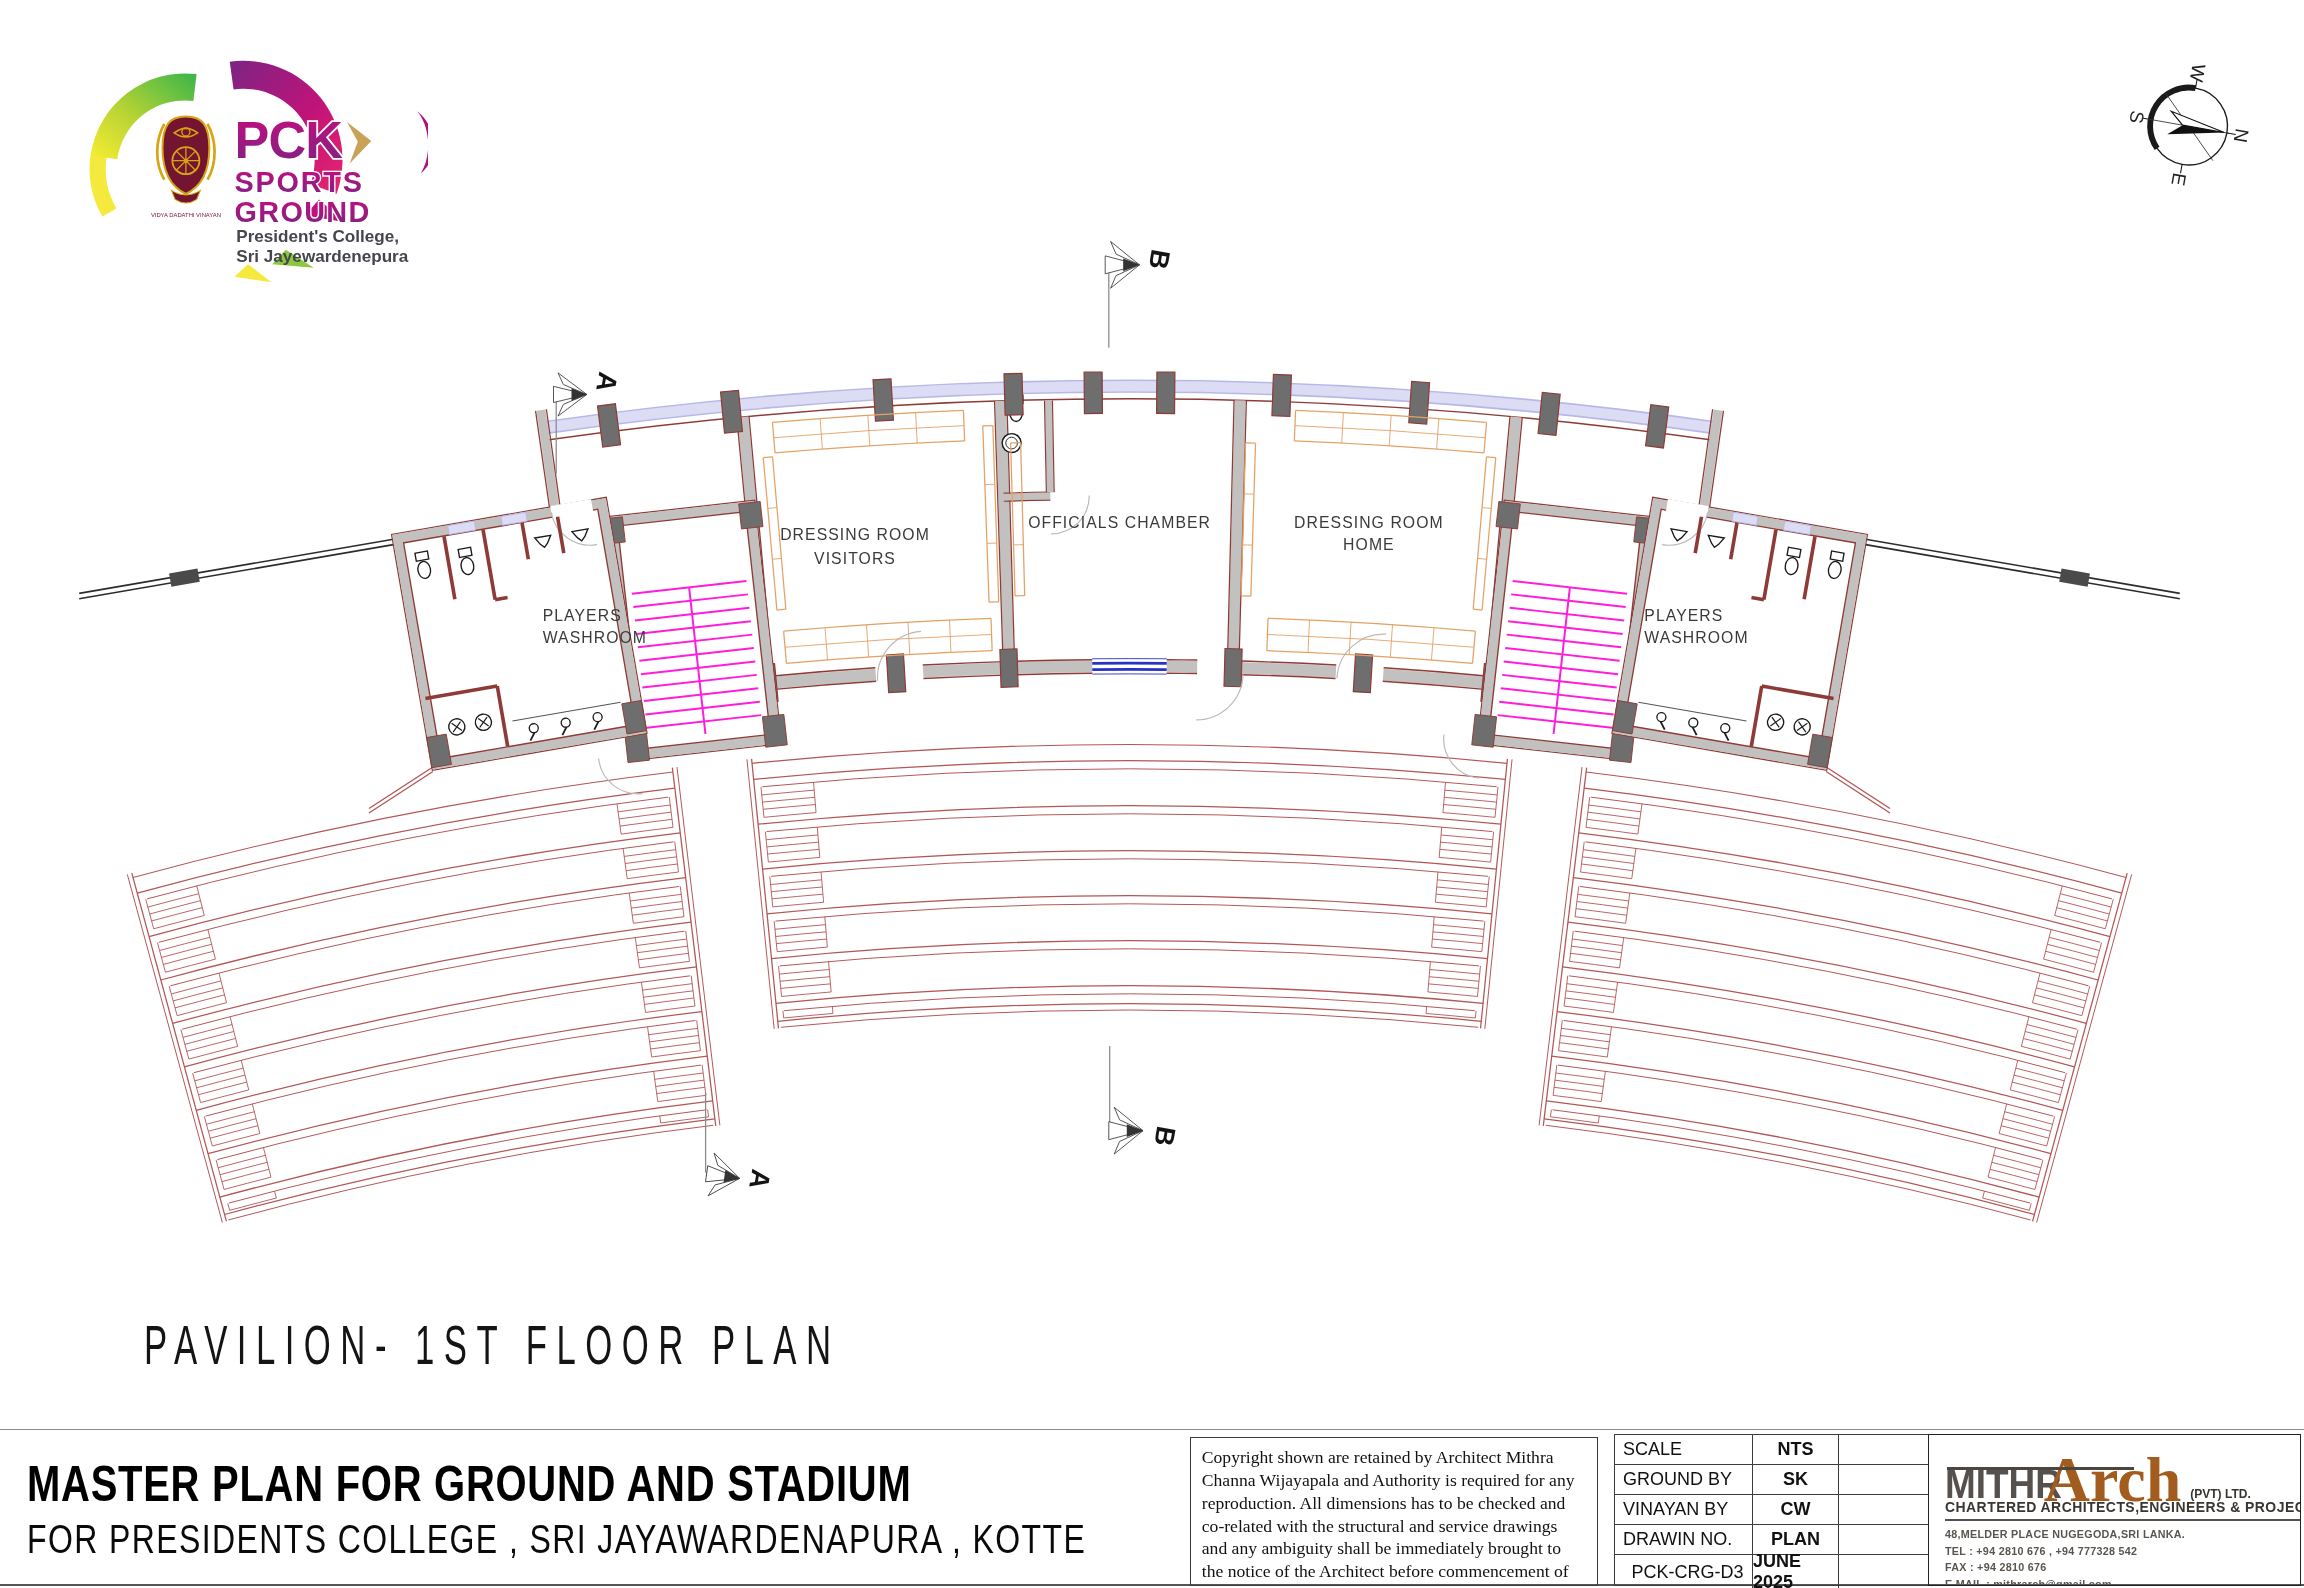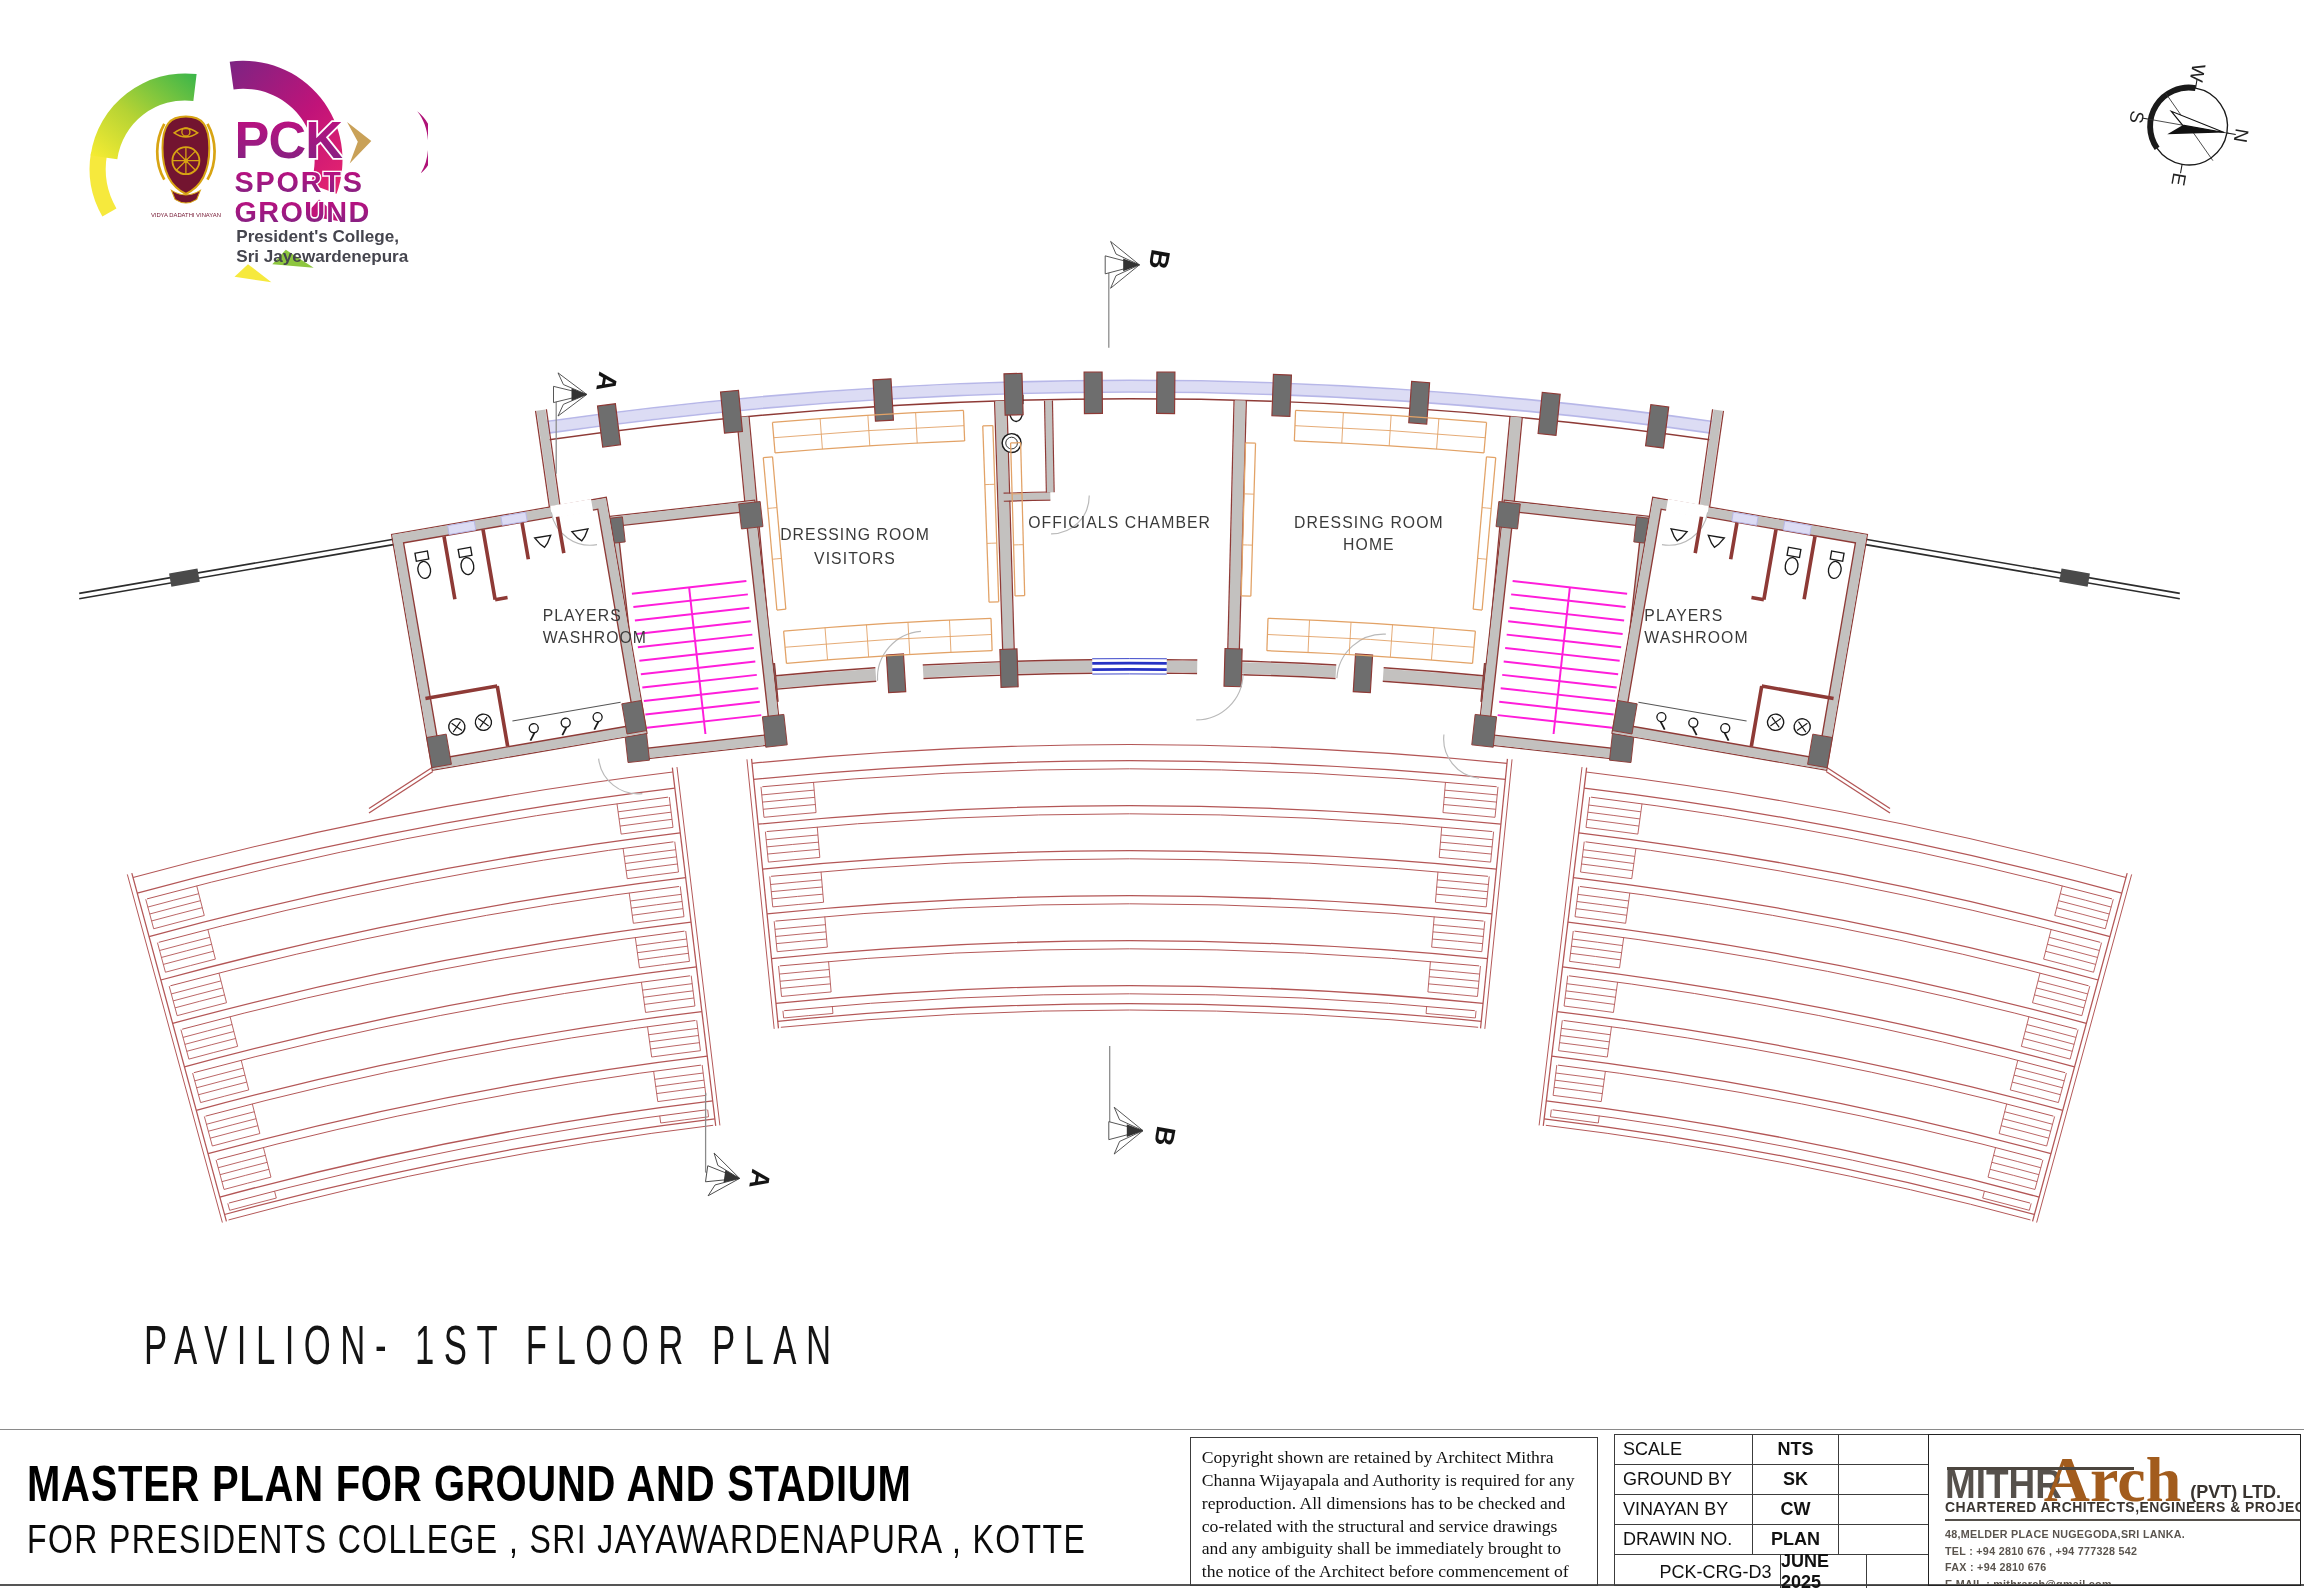--- a/index.html
+++ b/index.html
@@ -25,30 +25,30 @@
       border:1.4px solid #3c3c3c;box-sizing:border-box;padding:8px 10.8px 0 10.8px;
       font-family:"Liberation Serif",serif;font-size:17.6px;line-height:1.3;color:#111;}
   .tb-table{position:absolute;left:1614px;top:1434px;width:315px;height:152px;
       border:1.4px solid #3c3c3c;box-sizing:border-box;}
   .tb-row{display:flex;border-bottom:1.1px solid #3c3c3c;height:29px;}
   .tb-row:last-child{height:34px;border-bottom:none;}
   .tb-cell{font-size:18px;color:#111;display:flex;align-items:center;box-sizing:border-box;}
   .tb-cell.lab{width:138px;padding-left:8px;border-right:1.1px solid #3c3c3c;}
   .tb-cell.val{width:86px;justify-content:center;border-right:1.1px solid #3c3c3c;font-weight:bold;}
   .tb-cell.sp{flex:1;}
-  .tb-row.last .lab{justify-content:center;padding-left:8px;margin-left:28px;}
+  .tb-row.last .lab{justify-content:center;padding-left:8px;}
   .tb-firm{position:absolute;left:1928px;top:1434px;width:373px;height:152px;
       border:1.8px solid #222;box-sizing:border-box;padding:5.4px 0 0 16px;overflow:hidden;}
   .firm-line{position:relative;height:58px;white-space:nowrap;}
   .firm-mithr{font-size:41px;font-weight:700;color:#56514c;letter-spacing:0px;
       display:inline-block;transform:scaleX(0.9);transform-origin:left bottom;}
   .firm-arch{font-family:"Liberation Serif",serif;font-weight:700;
       font-size:64px;color:#a25c1d;display:inline-block;margin-left:-31px;
       position:relative;top:2.7px;}
-  .firm-pvt{font-size:18px;font-weight:700;color:#38332f;margin-left:9px;}
+  .firm-pvt{font-size:12px;font-weight:700;color:#38332f;margin-left:9px;}
   .firm-strike{position:absolute;left:1.8px;top:27px;width:187px;height:2.7px;background:#4c463f;}
   .firm-tagline{font-size:15px;font-weight:700;color:#3a3530;letter-spacing:0.5px;
       white-space:nowrap;transform:scaleX(0.93);transform-origin:left top;
       border-bottom:2px solid #55504b;display:inline-block;padding-bottom:3.6px;}
   .firm-addr{margin-top:5.4px;font-size:11.3px;font-weight:700;color:#5a544e;
       line-height:1.45;letter-spacing:0.3px;transform:scaleX(0.95);transform-origin:left top;}
 </style>
 </head>
 <body>
 

